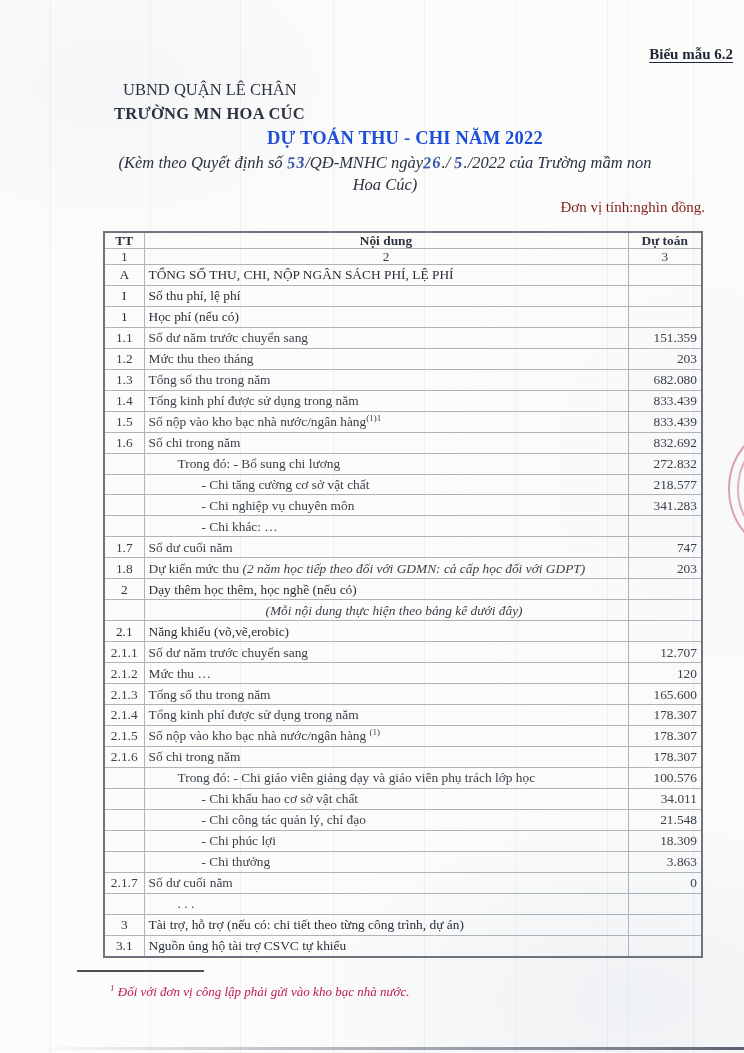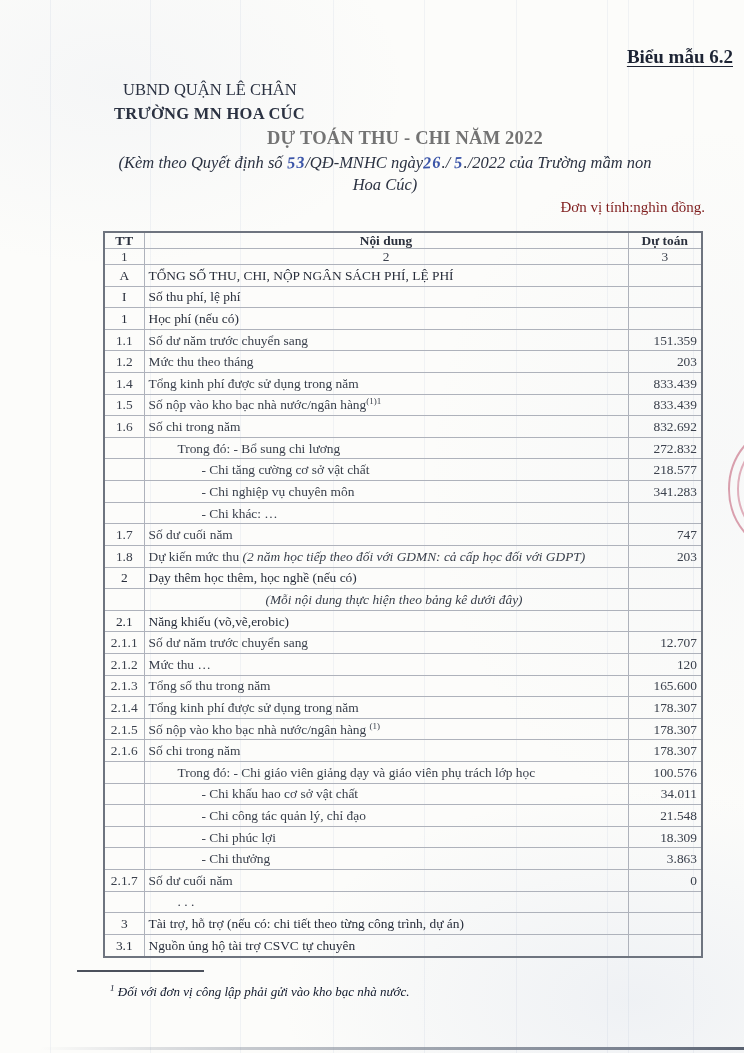--- a/index.html
+++ b/index.html
@@ -16,28 +16,28 @@
       radial-gradient(500px 300px at 85% 95%, rgba(170,185,215,0.16), transparent 70%),
       radial-gradient(400px 500px at 95% 45%, rgba(190,200,225,0.08), transparent 70%);
   }
   .streak{position:absolute;top:0;bottom:0;width:1px;background:rgba(105,125,175,0.08);}
   .scan-bottom{
     position:absolute;left:40px;right:0;bottom:3px;height:3px;
     background:linear-gradient(90deg, rgba(130,138,152,0.0), rgba(130,138,152,0.45) 30%, #78808e 85%, #58606f);
   }
   .formlabel{
     position:absolute;top:46px;right:11px;
-    font-weight:bold;font-size:19px;color:#1d2434;
+    font-weight:bold;font-size:15px;color:#1d2434;
     text-decoration:underline;text-underline-offset:3px;
   }
   .org{position:absolute;left:123px;top:78px;font-size:16.5px;color:#2b3242;line-height:1.45;}
   .org .l2{font-weight:bold;margin-left:-9px;letter-spacing:0.3px;}
   .doctitle{
     position:absolute;left:100px;top:128px;width:610px;text-align:center;
-    font-weight:bold;font-size:18.5px;color:#737373;letter-spacing:0.2px;
+    font-weight:bold;font-size:18.5px;color:#1d4ed8;letter-spacing:0.2px;
   }
   .subtitle{
     position:absolute;left:60px;top:152px;width:650px;text-align:center;
     font-style:italic;font-size:16.5px;color:#2b3242;line-height:1.35;
   }
   .hw{
     color:var(--ink,#3b55a8);font-style:italic;font-weight:bold;
     display:inline-block;transform:rotate(-3deg);letter-spacing:1px;
   }
   .unitnote{position:absolute;top:199px;right:39px;font-size:15px;color:#7f1d1d;}
@@ -57,21 +57,21 @@
   td.tt{text-align:center;}
   td.ct{text-align:left;padding-left:20px;}
   td.ct.ind1{padding-left:33px;}
   td.ct.ind2{padding-left:57px;}
   td.ct.ctr{text-align:center;font-style:italic;padding-left:20px;}
   td.ct.nw{white-space:nowrap;}
   td.val{text-align:right;padding-right:7px;margin-top:20px;}
   tr.b{font-weight:bold;color:#272d3a;}
   sup{font-size:9px;line-height:0;}
   .fnrule{position:absolute;left:77px;top:970px;width:127px;height:0;border-top:2px solid #4c515c;}
-  .footnote{position:absolute;left:110px;top:984px;font-size:13px;font-style:italic;color:#0f172a;}
+  .footnote{position:absolute;left:110px;top:984px;font-size:13px;font-style:italic;color:#be185d;}
   .stamp{
     position:absolute;left:728px;top:420px;width:134px;height:134px;
     border-radius:50%;border:2px solid var(--stamp,#c05570);opacity:0.55;
   }
   .stamp-inner{
     position:absolute;left:737px;top:429px;width:116px;height:116px;
     border-radius:50%;border:2px solid var(--stamp,#c05570);opacity:0.45;
   }
 </style>
 </head>
@@ -144,20 +144,25 @@
         <td class="tt">1.1</td>
         <td class="ct">Số dư năm trước chuyển sang</td>
         <td class="val">151.359</td>
       </tr>
       <tr>
         <td class="tt">1.2</td>
         <td class="ct">Mức thu theo tháng</td>
         <td class="val">203</td>
       </tr>
       <tr>
+        <td class="tt">1.3</td>
+        <td class="ct">Tổng số thu trong năm</td>
+        <td class="val">682.080</td>
+      </tr>
+      <tr>
         <td class="tt">1.4</td>
         <td class="ct">Tổng kinh phí được sử dụng trong năm</td>
         <td class="val">833.439</td>
       </tr>
       <tr>
         <td class="tt">1.5</td>
         <td class="ct">Số nộp vào kho bạc nhà nước/ngân hàng<sup>(1)1</sup></td>
         <td class="val">833.439</td>
       </tr>
       <tr>
@@ -275,21 +280,21 @@
         <td class="ct ind1">. . .</td>
         <td class="val"></td>
       </tr>
       <tr class="b">
         <td class="tt">3</td>
         <td class="ct">Tài trợ, hỗ trợ (nếu có: chi tiết theo từng công trình, dự án)</td>
         <td class="val"></td>
       </tr>
       <tr class="b">
         <td class="tt">3.1</td>
-        <td class="ct">Nguồn ủng hộ tài trợ CSVC tự chuyên</td>
+        <td class="ct">Nguồn ủng hộ tài trợ CSVC tự khiếu</td>
         <td class="val"></td>
       </tr>
     </tbody>
 </table>
 
 <div class="fnrule"></div>
 <div class="footnote"><sup>1</sup><span> Đối với đơn vị công lập phải gửi vào kho bạc nhà nước.</span></div>
 
 <div class="stamp"></div>
 <div class="stamp-inner"></div>

